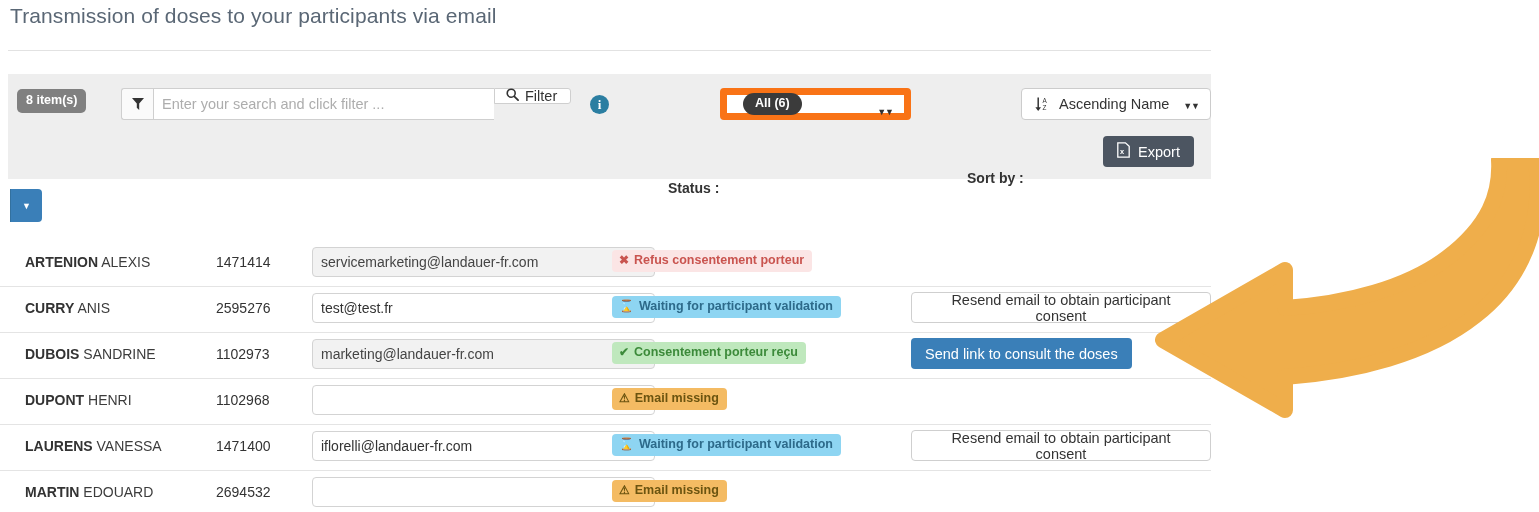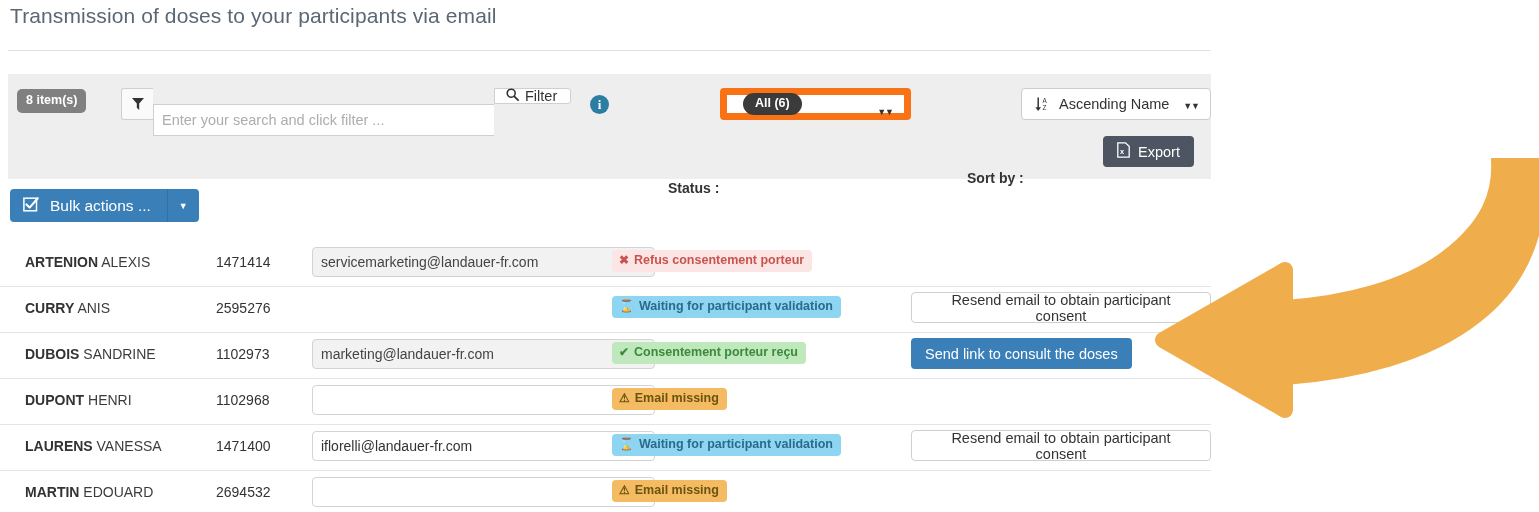--- a/index.html
+++ b/index.html
@@ -84,21 +84,20 @@
     height: 32px;
     border: 1px solid #cfcfcf;
     border-right: none;
     background: #ffffff;
     font-family: "Liberation Sans", sans-serif;
     font-size: 14.5px;
     color: #444;
     padding: 0 8px;
     box-sizing: border-box;
     outline: none;
-    margin-top: 16px;
   }
   .search-input::placeholder { color: #adadad; }
   .filter-btn {
     height: 16px;
     background: #ffffff;
     border: 1px solid #cfcfcf;
     border-radius: 0 3px 3px 0;
     display: flex;
     align-items: center;
     gap: 6px;
@@ -417,47 +416,39 @@
   <span>
     <svg width="13" height="16" viewBox="0 0 13 16" aria-hidden="true">
       <path d="M0.8,0.8 H8.4 L12.2,4.4 V15.2 H0.8 Z" fill="none" stroke="#ffffff" stroke-width="1.3"></path>
       <text x="3.1" y="12.2" font-family="Liberation Sans, sans-serif" font-size="7.4" font-weight="bold" fill="#ffffff">x</text>
     </svg>
   </span>
   <span>Export</span>
 </button>
 
 <div class="bulk-group">
-  <button class="bulk-main">
-    <span>
-      <svg width="16" height="16" viewBox="0 0 16 16" aria-hidden="true">
-        <rect x="0.9" y="2.2" width="12.6" height="12.6" fill="none" stroke="#ffffff" stroke-width="1.5"></rect>
-        <polyline points="3.4,8.4 6.6,11.6 14.8,2.2" fill="none" stroke="#ffffff" stroke-width="2.1" stroke-linecap="round" stroke-linejoin="round"></polyline>
-      </svg>
-    </span>
-    <span>Bulk actions ...</span>
-  </button>
   <button class="bulk-caret">
     <span>▼</span>
   </button>
 </div>
 
 <div class="table" id="participants-table">
     <div class="row">
       <div class="cell-name"><b>ARTENION</b> <span>ALEXIS</span></div>
       <div class="cell-id">1471414</div>
       <input type="text" class="email-input disabled" readonly="readonly" value="servicemarketing@landauer-fr.com" style="">
       <div class="badge danger">
         <span class="bi">✖</span>
         <span>Refus consentement porteur</span>
       </div>
     </div>
     <div class="row">
       <div class="cell-name"><b>CURRY</b> <span>ANIS</span></div>
       <div class="cell-id">2595276</div>
+      <input type="text" class="email-input" value="test@test.fr" style="">
       <div class="badge info">
         <span class="bi">⌛</span>
         <span>Waiting for participant validation</span>
       </div>
       <button class="action-btn outline">Resend email to obtain participant consent</button>
     </div>
     <div class="row">
       <div class="cell-name"><b>DUBOIS</b> <span>SANDRINE</span></div>
       <div class="cell-id">1102973</div>
       <input type="text" class="email-input disabled" readonly="readonly" value="marketing@landauer-fr.com" style="">

